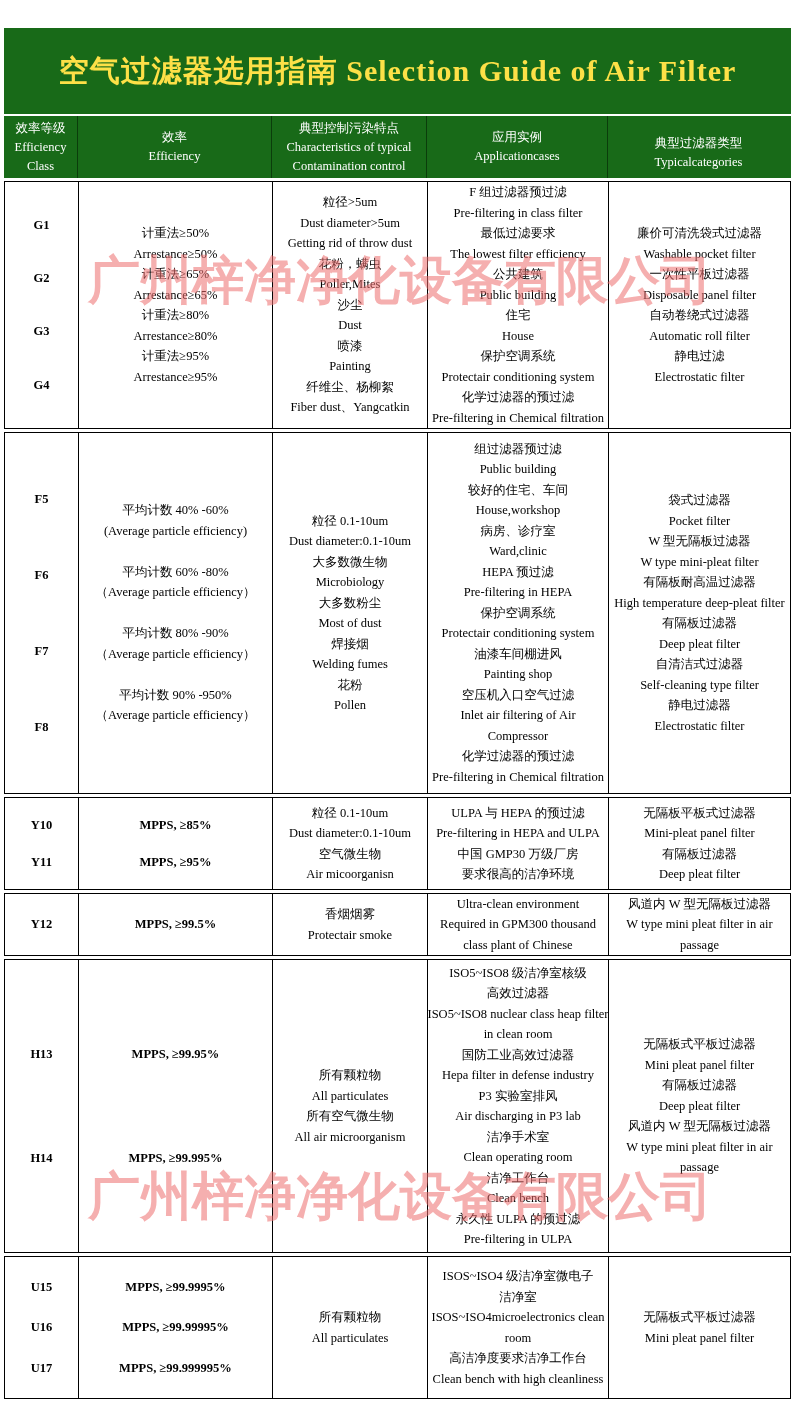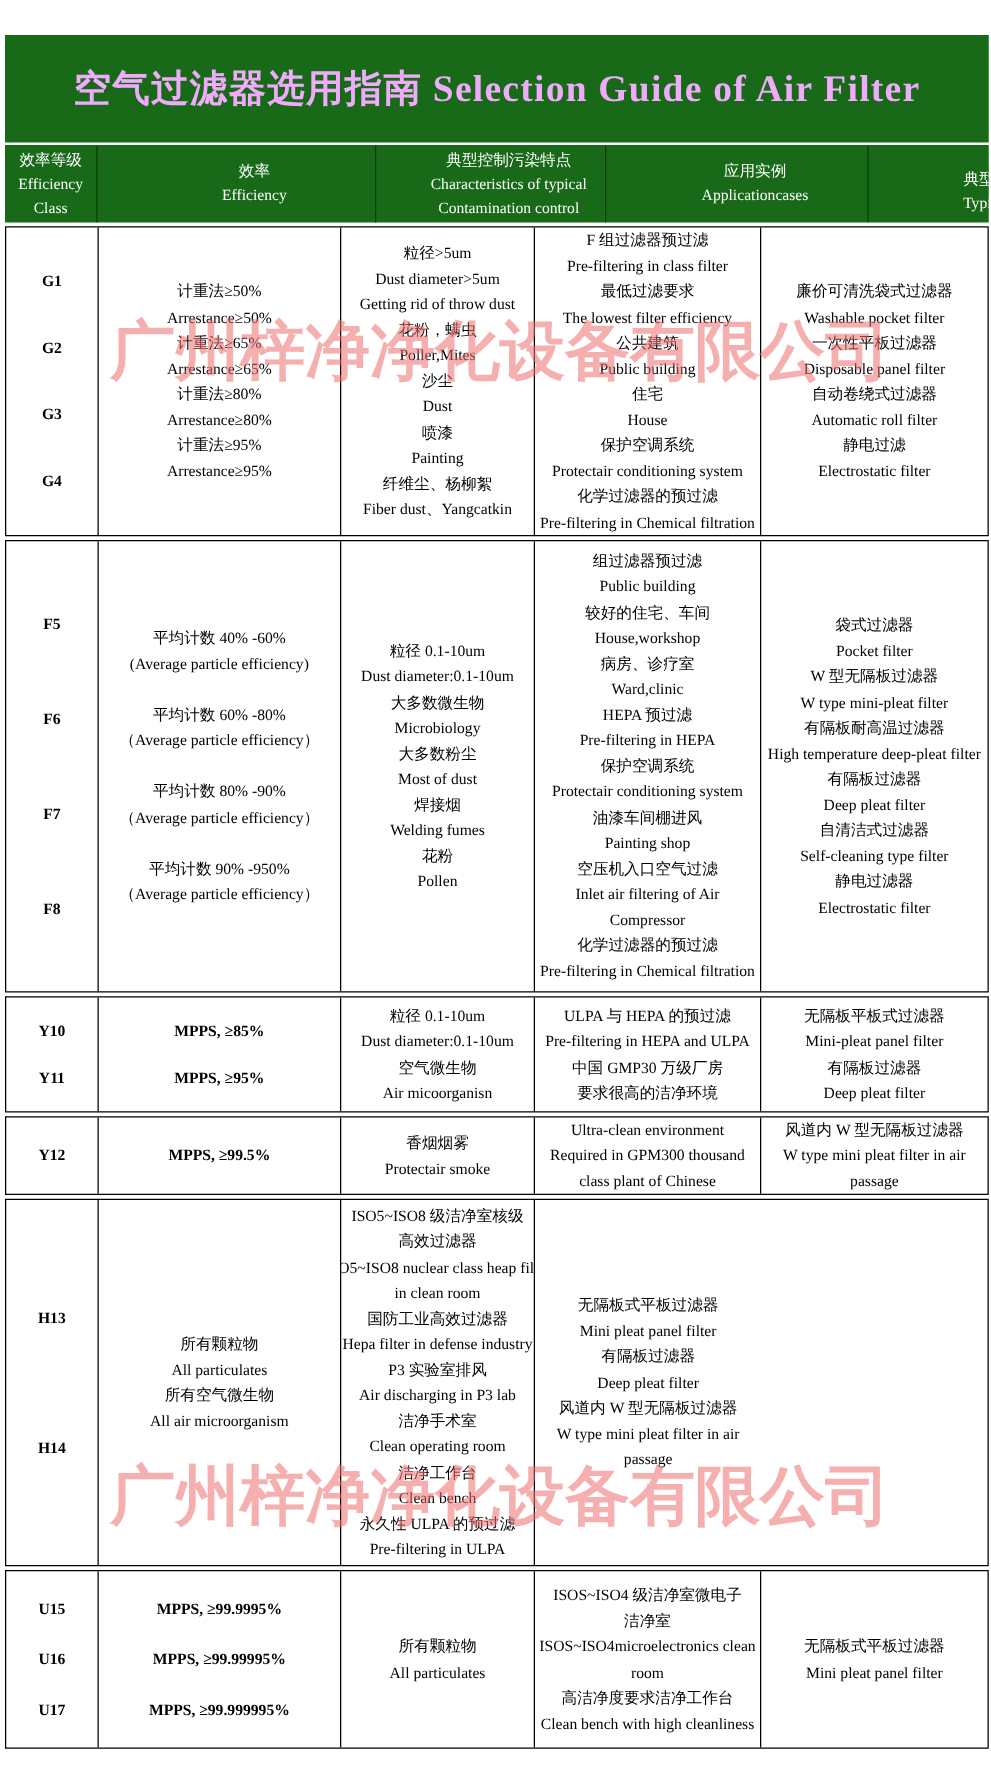--- a/index.html
+++ b/index.html
@@ -9,25 +9,25 @@
   }
   .page{position:absolute;left:4px;top:28px;width:787px;}
 
   
   .title-block{
     background:var(--green,#186a18);height:86px;
     display:flex;align-items:center;justify-content:center;
     margin-bottom:2px;
   }
   .title-block .title{
-    color:#f0abfc;font-size:30px;font-weight:bold;letter-spacing:1px;white-space:nowrap;
+    color:#fde047;font-size:30px;font-weight:bold;letter-spacing:1px;white-space:nowrap;
   }
   .head-row{
     background:var(--green,#186a18);height:62px;
-    display:grid;grid-template-columns:74px 194px 155px 181px 181px;gap:29px;
+    display:grid;grid-template-columns:74px 194px 155px 181px 181px;
   }
   .head-cell{
     border-right:1px solid #0b3d0b;
     display:flex;flex-direction:column;align-items:center;justify-content:center;
     text-align:center;color:#fff;font-size:12.5px;line-height:19px;overflow:hidden;
   }
   .head-cell:last-child{border-right:none;margin-top:12px;}
   .head-cell .hline{white-space:nowrap;}
 
   
@@ -266,20 +266,24 @@
           <div class="line">风道内 W 型无隔板过滤器</div>
           <div class="line">W type mini pleat filter in air</div>
           <div class="line">passage</div>
         </div>
       </div>
       <div class="section">
         <div class="cell spread">
           <div class="line">H13</div>
           <div class="line">H14</div>
         </div>
+        <div class="cell spread">
+          <div class="line">MPPS, ≥99.95%</div>
+          <div class="line">MPPS, ≥99.995%</div>
+        </div>
         <div class="cell">
           <div class="line">所有颗粒物</div>
           <div class="line">All particulates</div>
           <div class="line">所有空气微生物</div>
           <div class="line">All air microorganism</div>
         </div>
         <div class="cell">
           <div class="line">ISO5~ISO8 级洁净室核级</div>
           <div class="line">高效过滤器</div>
           <div class="line">ISO5~ISO8 nuclear class heap filter</div>

